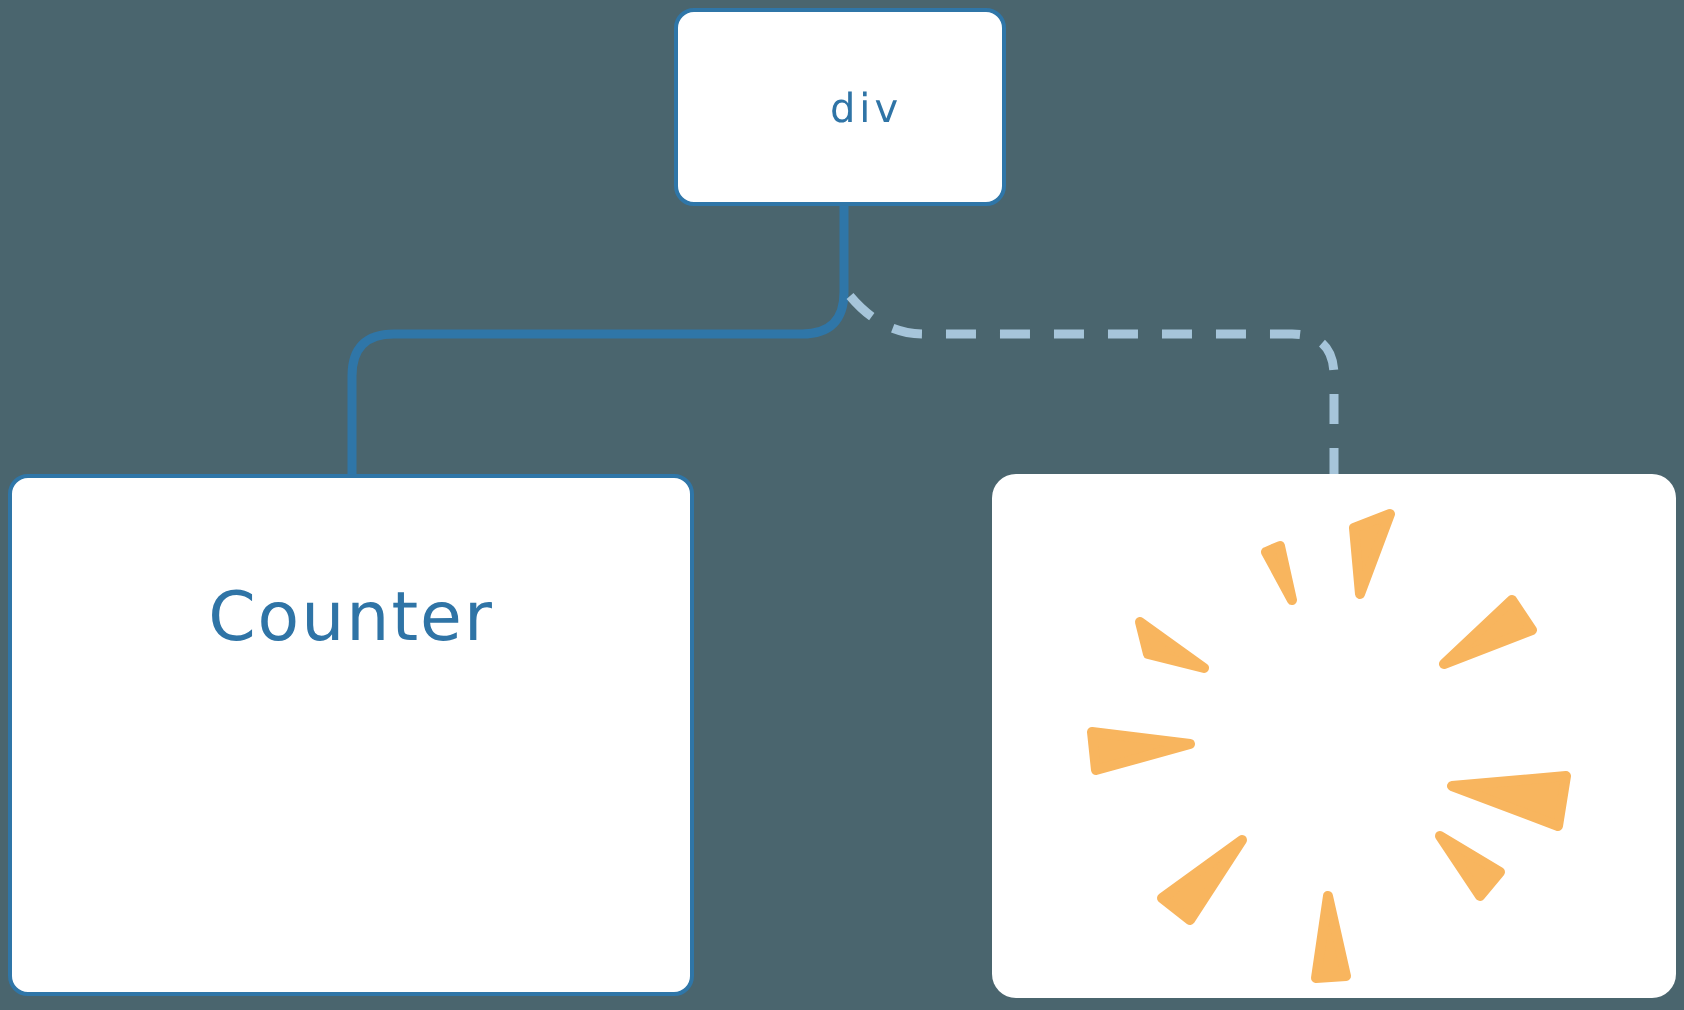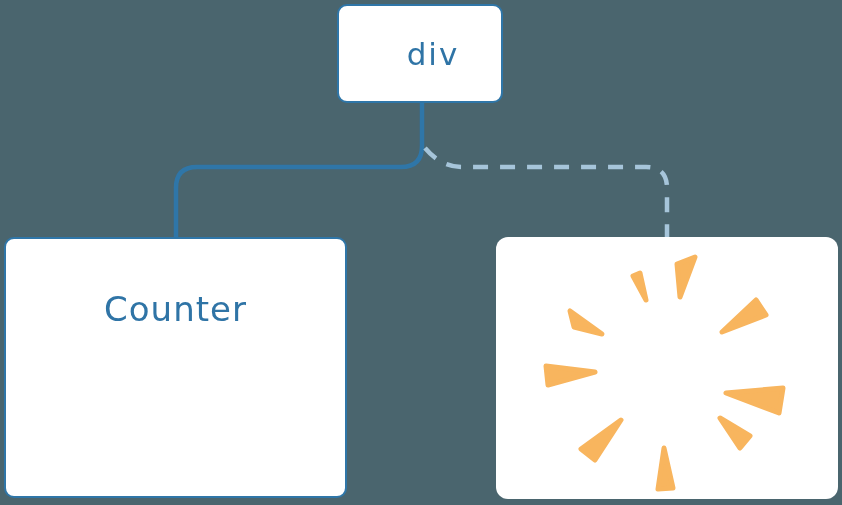--- a/index.html
+++ b/index.html
@@ -26,21 +26,21 @@
   .node-root{
     position:absolute;left:337px;top:4px;width:166px;height:99px;
     background:var(--card-bg);
     border:2.5px solid var(--line-blue);
     border-radius:10px;
     box-sizing:border-box;
     display:flex;align-items:center;justify-content:center;
   }
   .node-root .node-label{
     color:var(--accent-blue);
-    font-size:31px;font-weight:500;letter-spacing:2px;margin-left:26px;
+    font-size:20px;font-weight:500;letter-spacing:2px;margin-left:26px;
   }
 
   .card{
     position:absolute;background:var(--card-bg);box-sizing:border-box;
   }
   .card-counter{
     left:4px;top:237px;width:343px;height:261px;
     border:2px solid var(--line-blue);
     border-radius:10px;
   }

